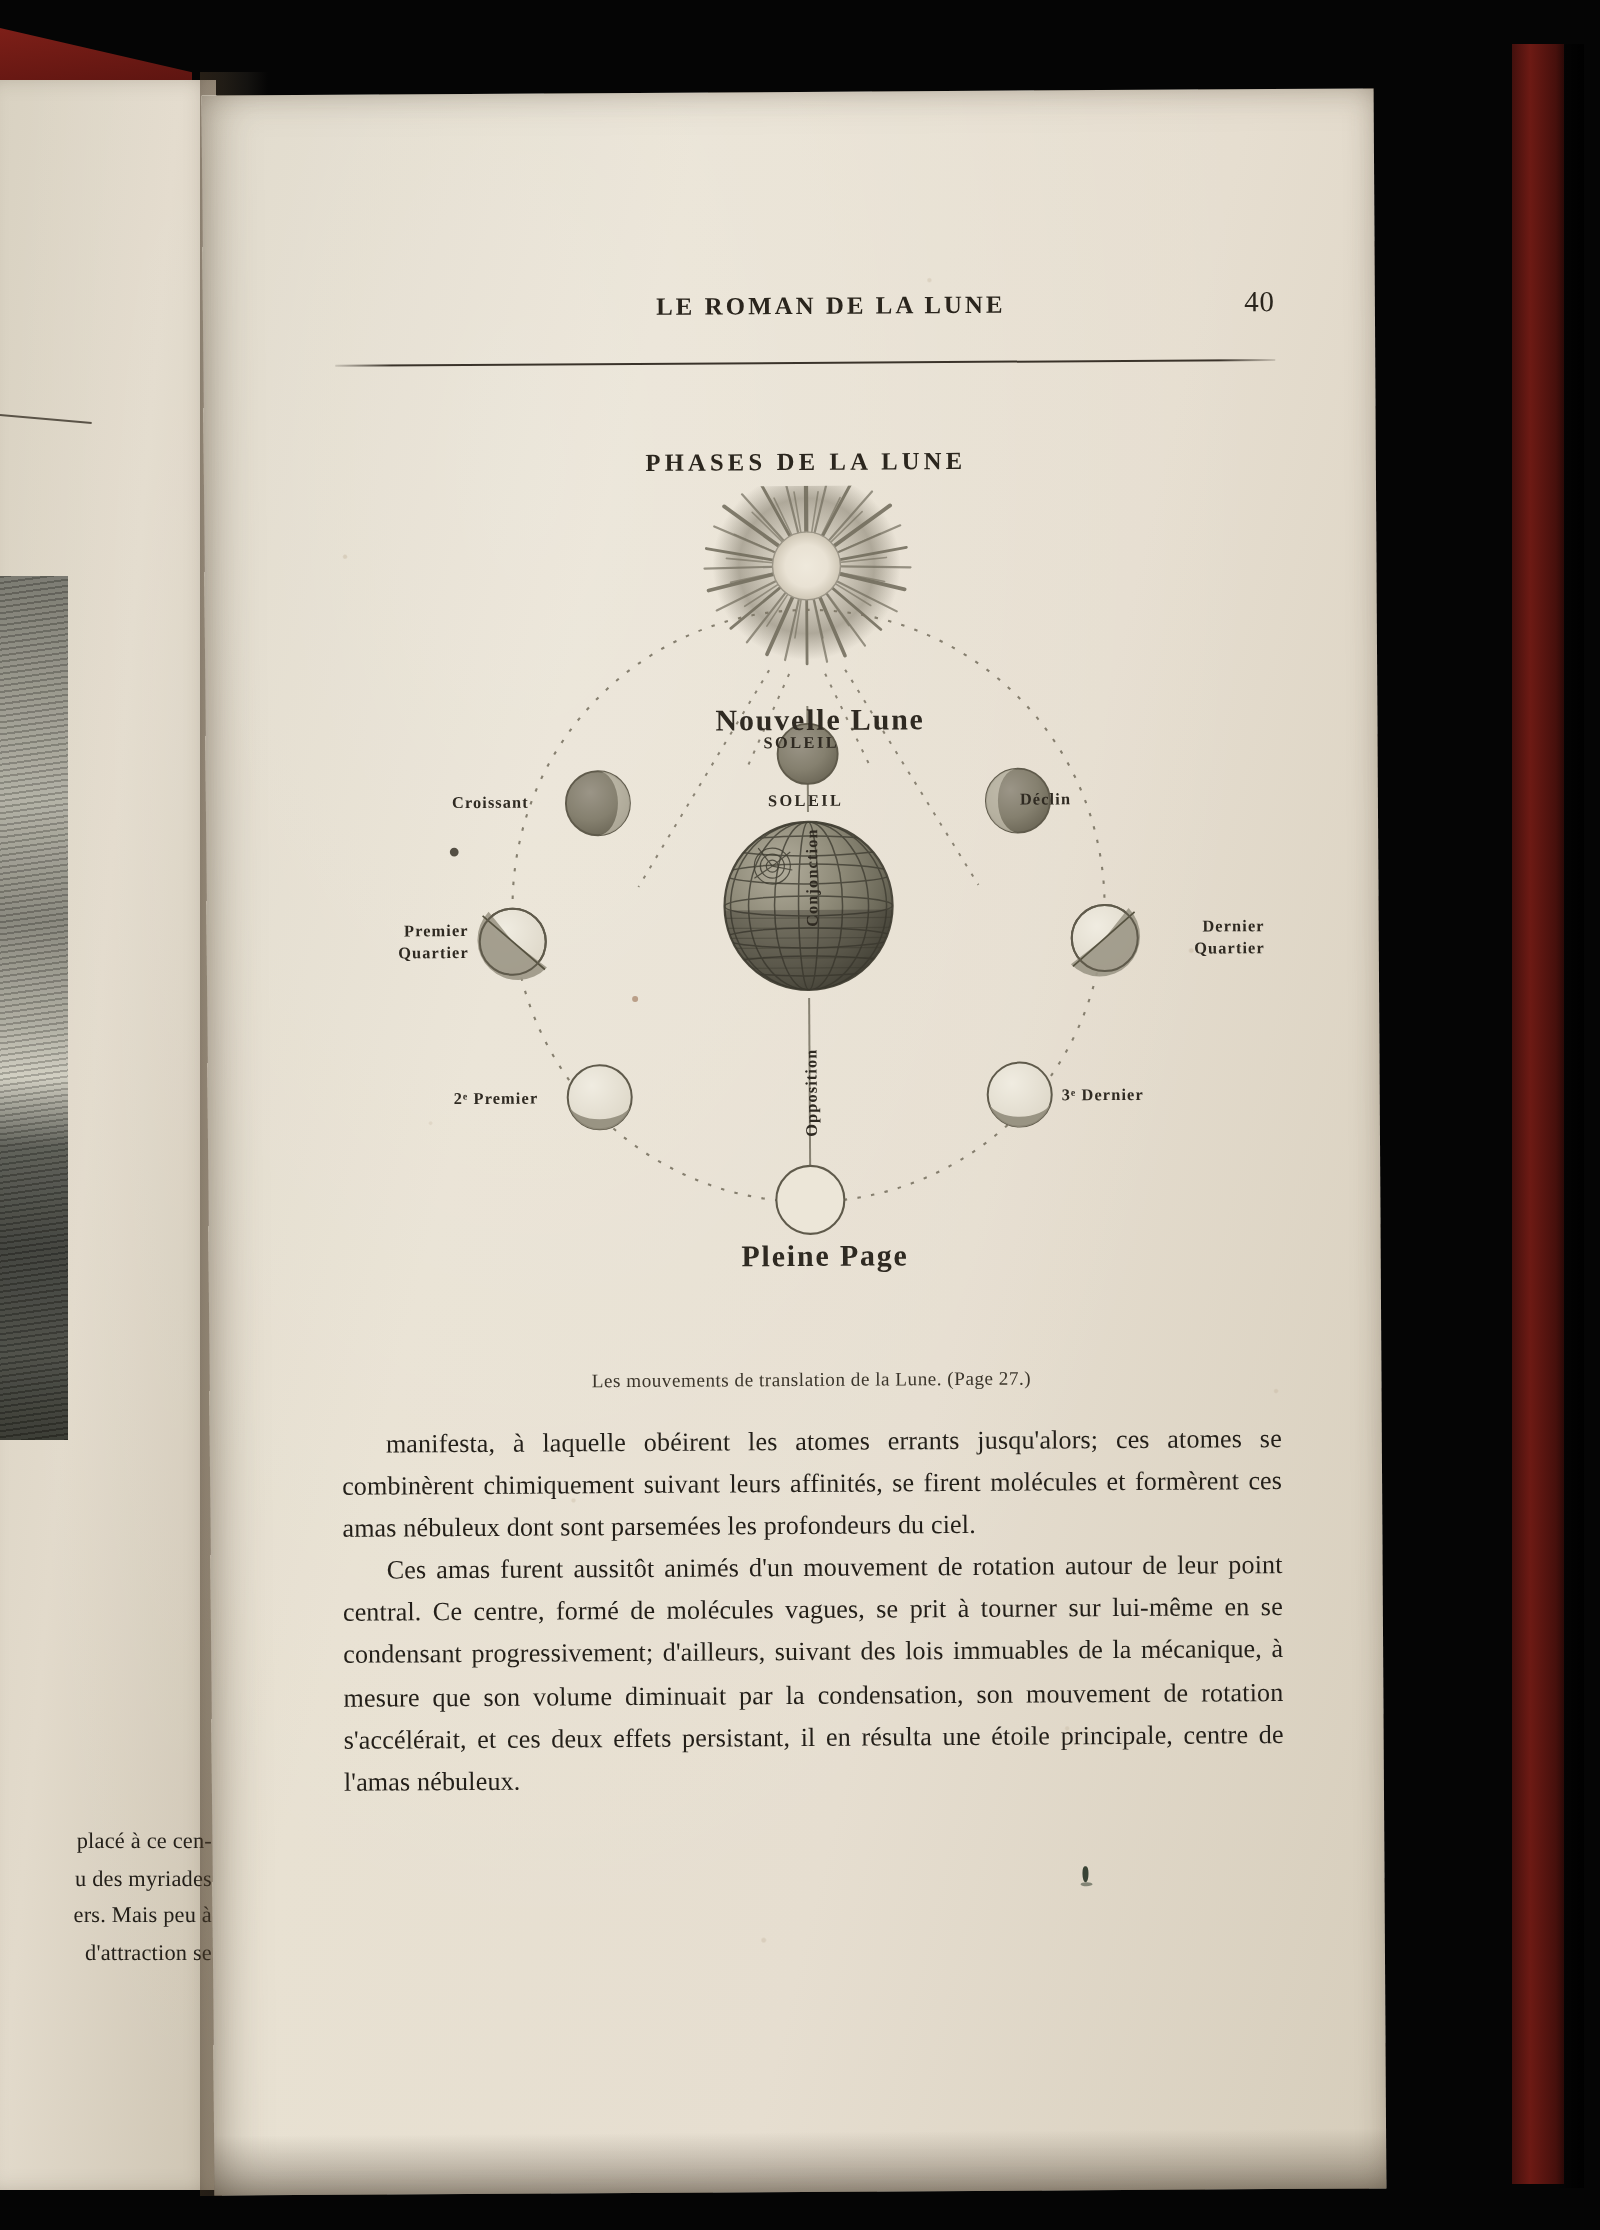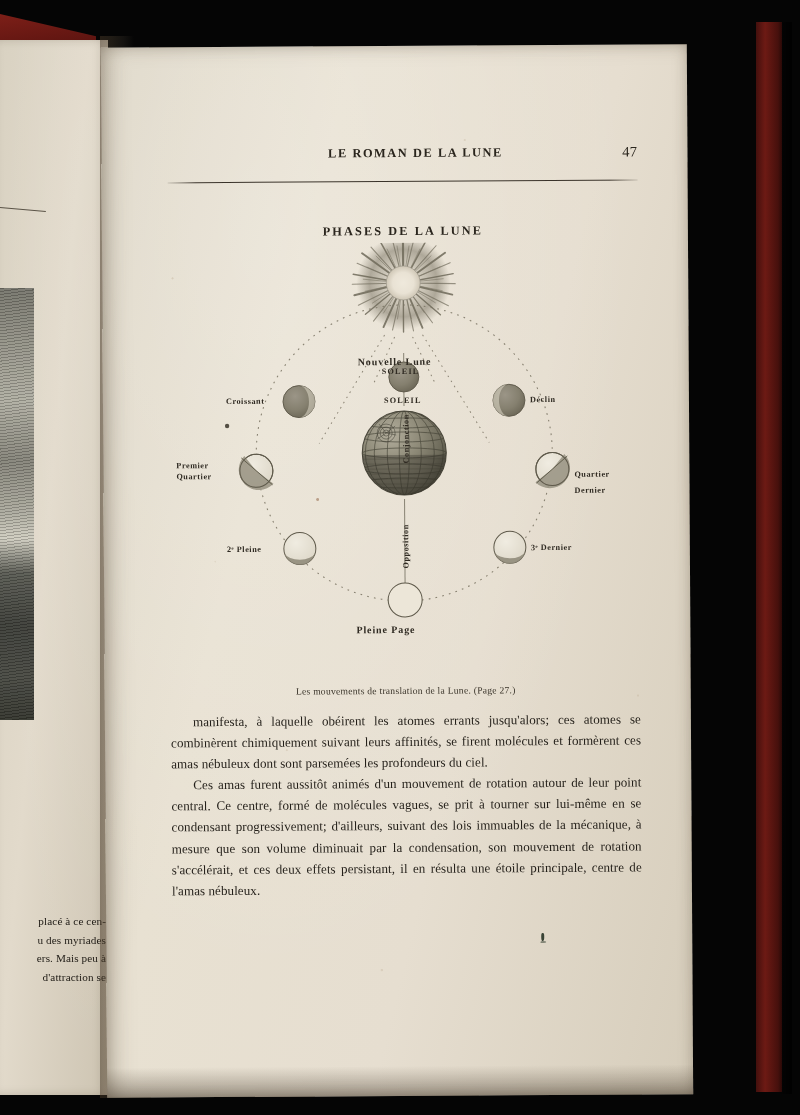--- a/index.html
+++ b/index.html
@@ -192,26 +192,26 @@
   .lbl {
     position: absolute;
     font-size: 8.2px;
     font-weight: 700;
     color: #2f2a22;
     letter-spacing: .55px;
     white-space: nowrap;
     line-height: 11px;
   }
   .lbl.serif-cap { letter-spacing: 1.2px; }
-  .lbl.big { font-size: 10px; letter-spacing: .9px; }
+  .lbl.big { font-size: 15px; letter-spacing: .9px; }
   .lbl.vert {
     transform: rotate(-90deg);
     transform-origin: center center;
   }
-  .lbl.ctr { text-align: left; }
+  .lbl.ctr { text-align: right; }
 
   
   .body-text {
     margin-top: 14px;
     font-size: 13.1px;
     line-height: 21.1px;
     color: #231f19;
     text-align: justify;
     letter-spacing: .05px;
   }
@@ -262,21 +262,21 @@
   </div>
 </div>
 
 <div class="gutter"></div>
 
 <div class="page">
   <div class="content">
 
     <div class="running-head">
       <div class="head-title">LE ROMAN DE LA LUNE</div>
-      <div class="head-folio">47</div>
+      <div class="head-folio">40</div>
     </div>
     <div class="head-rule"></div>
 
     <div class="figure">
       <div class="fig-title">PHASES DE LA LUNE</div>
 
       <div class="fig-stage">
         <svg width="470" height="440" viewBox="0 0 470 440">
           <defs>
             <radialGradient id="sunCore" cx="50%" cy="50%" r="50%">
@@ -474,33 +474,33 @@
 
         
         <div class="lbl serif-cap" style="left:213px; top:93px;margin-top:30px;">SOLEIL</div>
 
         <div class="lbl big" style="left:189px; top:113px;">Nouvelle Lune</div>
 
         <div class="lbl vert" style="left:207px; top:185px; width:60px;">Conjonction</div>
 
         <div class="lbl" style="left:57px; top:152px;font-family:Liberation Serif, serif;">Croissant</div>
 
-        <div class="lbl" style="left:361px; top:152px;">Déclin</div>
+        <div class="lbl" style="left:341px; top:152px;">Déclin</div>
 
         <div class="lbl serif-cap" style="left:215px; top:152px;">SOLEIL</div>
 
         <div class="lbl ctr" style="left:7px; top:216px; width:58px;">Premier</div>
         <div class="lbl ctr" style="left:7px; top:227px; width:58px;">Quartier</div>
 
-        <div class="lbl ctr" style="left:405px; top:216px; width:58px;margin-top:27px;">Dernier</div>
+        <div class="lbl ctr" style="left:405px; top:216px; width:58px;">Dernier</div>
         <div class="lbl ctr" style="left:405px; top:227px; width:58px;">Quartier</div>
 
         <div class="lbl vert" style="left:206px; top:290px; width:60px;">Opposition</div>
 
-        <div class="lbl" style="left:57px; top:300px;">2ᵉ Pleine</div>
+        <div class="lbl" style="left:57px; top:300px;">2ᵉ Premier</div>
 
         <div class="lbl" style="left:361px; top:300px;">3ᵉ Dernier</div>
 
         <div class="lbl big ctr" style="left:186px; top:381px; width:98px;">Pleine   Page</div>
       </div>
 
       <div class="fig-caption">Les mouvements de translation de la Lune. (Page 27.)</div>
     </div>
 
     <div class="body-text">

